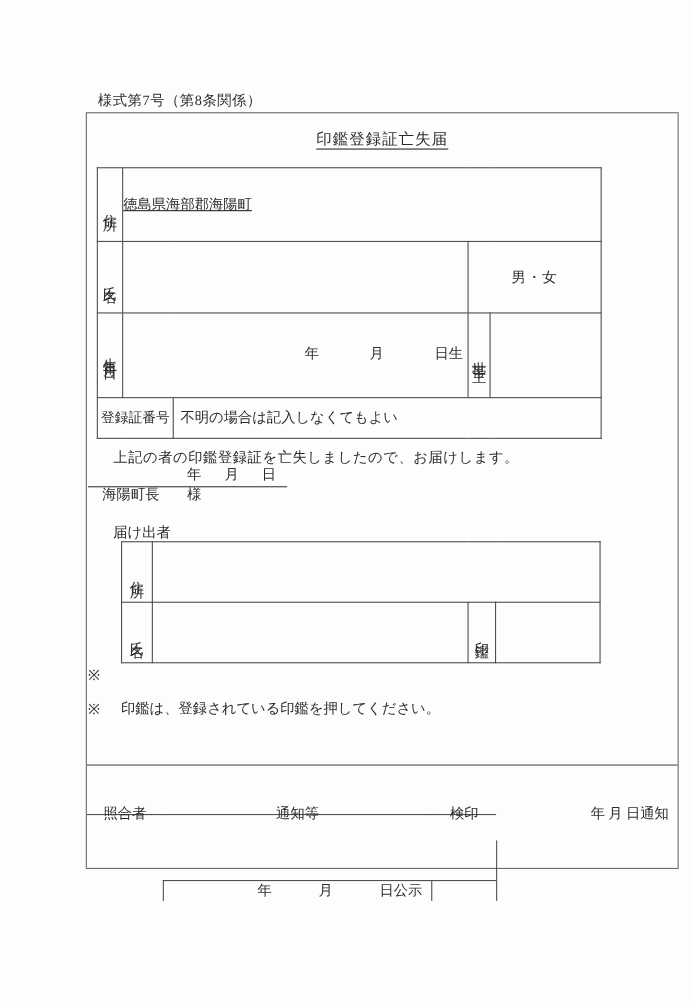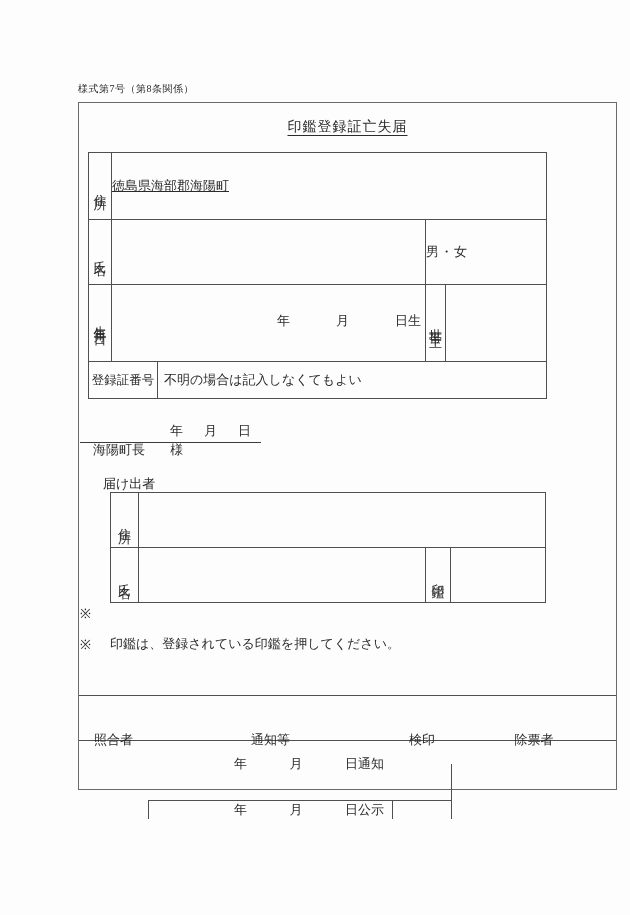--- a/index.html
+++ b/index.html
@@ -9,23 +9,23 @@
     width: 630px;
     height: 915px;
     background: #fdfdfe;
     font-family: "Liberation Serif", "DejaVu Serif", serif;
     color: #2b2b2b;
     font-size: 13px;
     overflow: hidden;
   }
   .form-code {
     position: absolute;
-    left: 78px;
+    left: 89px;
     top: 82px;
-    font-size: 10px;
+    font-size: 13px;
     letter-spacing: 0.5px;
   }
   .form-box {
     position: absolute;
     left: 78px;
     top: 102px;
     width: 539px;
     height: 688px;
     border: 1px solid #6b6b6b;
   }
@@ -63,21 +63,21 @@
   table.notifier-table td { border: 1px solid #4f4f4f; padding: 0; vertical-align: middle; }
   .vcell { text-align: center; }
   .vstack {
     writing-mode: vertical-rl;
     text-orientation: upright;
     letter-spacing: 3px;
     line-height: 1;
     display: inline-block;
   }
   .addr-value { padding-left: 9px; text-decoration: underline; }
-  .gender-cell { text-align: left; letter-spacing: 1px; }
+  .gender-cell { text-align: center; letter-spacing: 1px; }
   .birth-suffix {
     display: flex;
     justify-content: space-between;
     align-items: flex-end;
     padding: 0 4px 4px 165px;
     height: 100%;
   }
   td.bottom-align { vertical-align: bottom; }
   td.top-align { vertical-align: top; }
   .regno-label { text-align: center; font-size: 12.5px; font-family: Liberation Mono, monospace; }
@@ -187,20 +187,21 @@
         <td colspan="2" class="regno-label">
           <span>登録証番号</span>
         </td>
         <td colspan="3" class="top-align">
           <div class="regno-note">不明の場合は記入しなくてもよい</div>
         </td>
       </tr>
     </tbody>
       </table>
 
+    <div class="statement">上記の者の印鑑登録証を亡失しましたので、お届けします。</div>
 
     <div class="date-line">
       <span>年</span>
       <span>月</span>
       <span>日</span>
     </div>
 
     <div class="addressee-row">
       <span>海陽町長</span>
       <span class="addressee-honorific">様</span>
@@ -244,21 +245,20 @@
     </div>
     <div class="note note-2">
       <span class="marker">※</span>
       <span>印鑑は、登録されている印鑑を押してください。</span>
     </div>
 
     <div class="office-table">
       <div class="ot-h">照合者</div>
       <div class="ot-h bl">通知等</div>
       <div class="ot-h bl">検印</div>
-      <div class="ot-h bl">除票者</div>
 
       <div class="ot-c1-body"></div>
 
       <div class="bl ot-date">
         <span>年</span>
         <span>月</span>
         <span>日通知</span>
       </div>
       <div class="bl"></div>
       <div class="bl ot-c4-body"></div>

